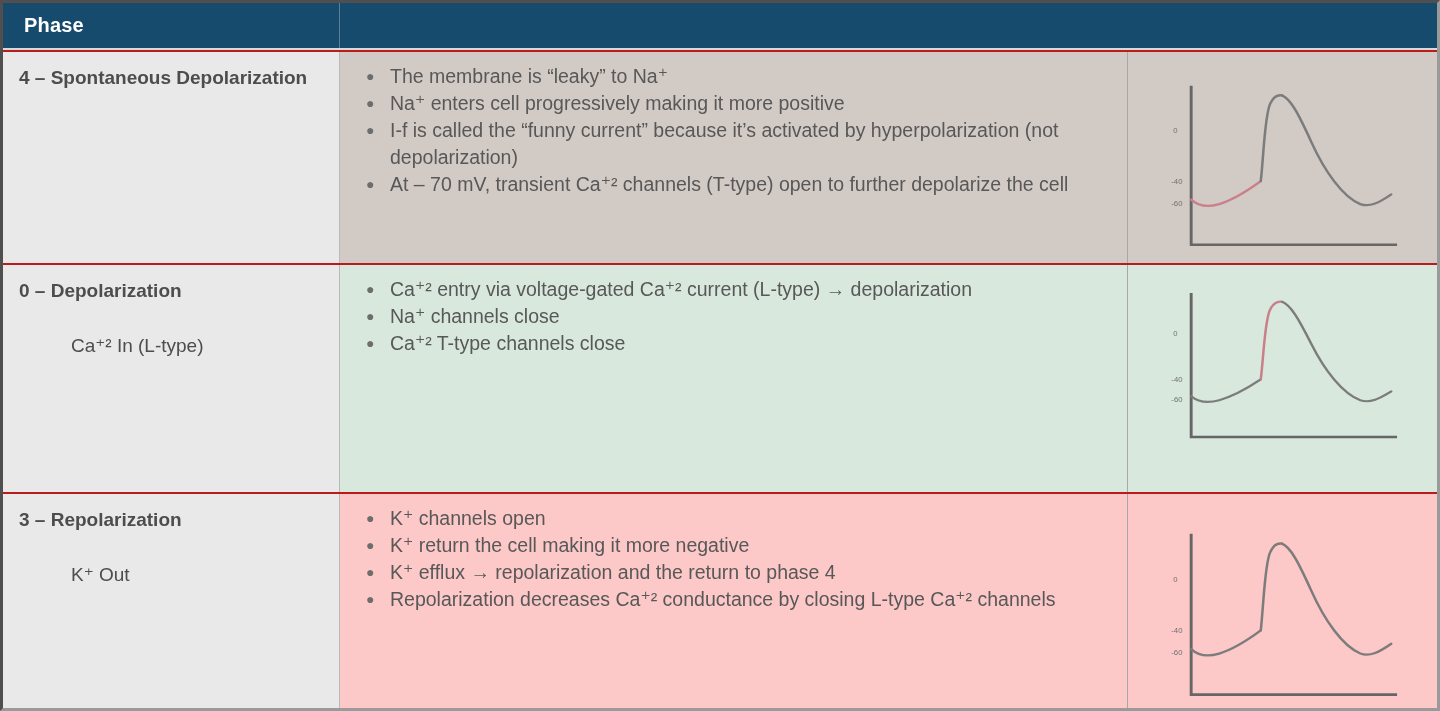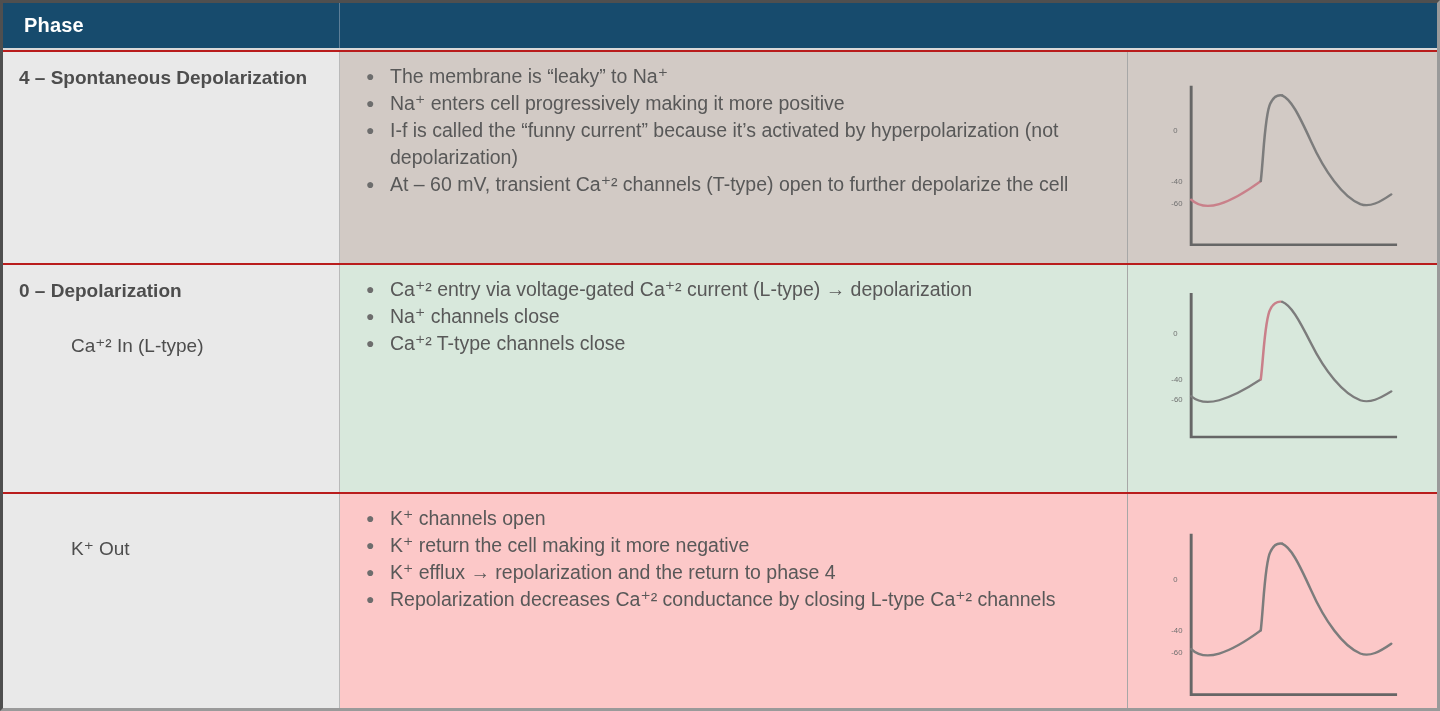--- a/index.html
+++ b/index.html
@@ -75,21 +75,21 @@
       <div class="bullet">
           <span class="dot">●</span>
           <span class="btxt">Na⁺ enters cell progressively making it more positive</span>
         </div>
       <div class="bullet">
           <span class="dot">●</span>
           <span class="btxt">I-f is called the “funny current” because it’s activated by hyperpolarization (not depolarization)</span>
         </div>
       <div class="bullet">
           <span class="dot">●</span>
-          <span class="btxt">At – 60 mV, transient Ca⁺² channels (T-type) open to further depolarize the cell</span>
+          <span class="btxt">At – 70 mV, transient Ca⁺² channels (T-type) open to further depolarize the cell</span>
         </div>
     </div>
     <div class="cell graph-cell bg-tan">
       <svg class="ap g1" width="290" height="190" viewBox="0 0 300 215" preserveAspectRatio="none">
         <text class="tick" x="41" y="74" text-anchor="end">0</text>
         <text class="tick" x="46" y="131" text-anchor="end">-40</text>
         <text class="tick" x="46" y="156" text-anchor="end">-60</text>
         <path class="axis" d="M 55 20 L 55 200 L 268 200"></path>
         <path class="seg seg-red" d="M 55 149 C 62 156, 72 158, 84 154 C 96 150, 112 140, 127 128"></path>
         <path class="seg seg-gray" d="M 127 128 C 130 100, 131 52, 137 40 C 140 33, 144 30, 149 31"></path>
@@ -125,20 +125,21 @@
         <path class="axis" d="M 55 20 L 55 200 L 268 200"></path>
         <path class="seg seg-gray" d="M 55 149 C 62 156, 72 158, 84 154 C 96 150, 112 140, 127 128"></path>
         <path class="seg seg-red" d="M 127 128 C 130 100, 131 52, 137 40 C 140 33, 144 30, 149 31"></path>
         <path class="seg seg-gray" d="M 149 31 C 158 35, 166 52, 179 83 C 193 117, 212 146, 230 154 C 240 158, 250 152, 262 143"></path>
       </svg>
     </div>
   </div>
 
   <div class="row row-3">
     <div class="cell phase-cell">
+      <div class="phase-title">3 – Repolarization</div>
       <div class="phase-sub">K⁺ Out</div>
     </div>
     <div class="cell events-cell bg-pink">
       <div class="bullet">
           <span class="dot">●</span>
           <span class="btxt">K⁺ channels open</span>
         </div>
       <div class="bullet">
           <span class="dot">●</span>
           <span class="btxt">K⁺ return the cell making it more negative</span>

